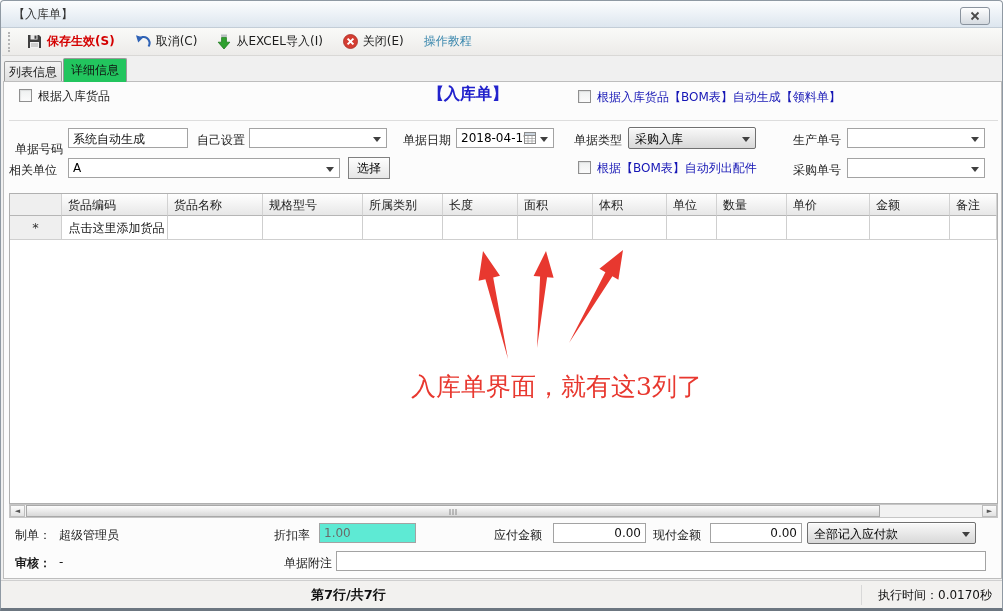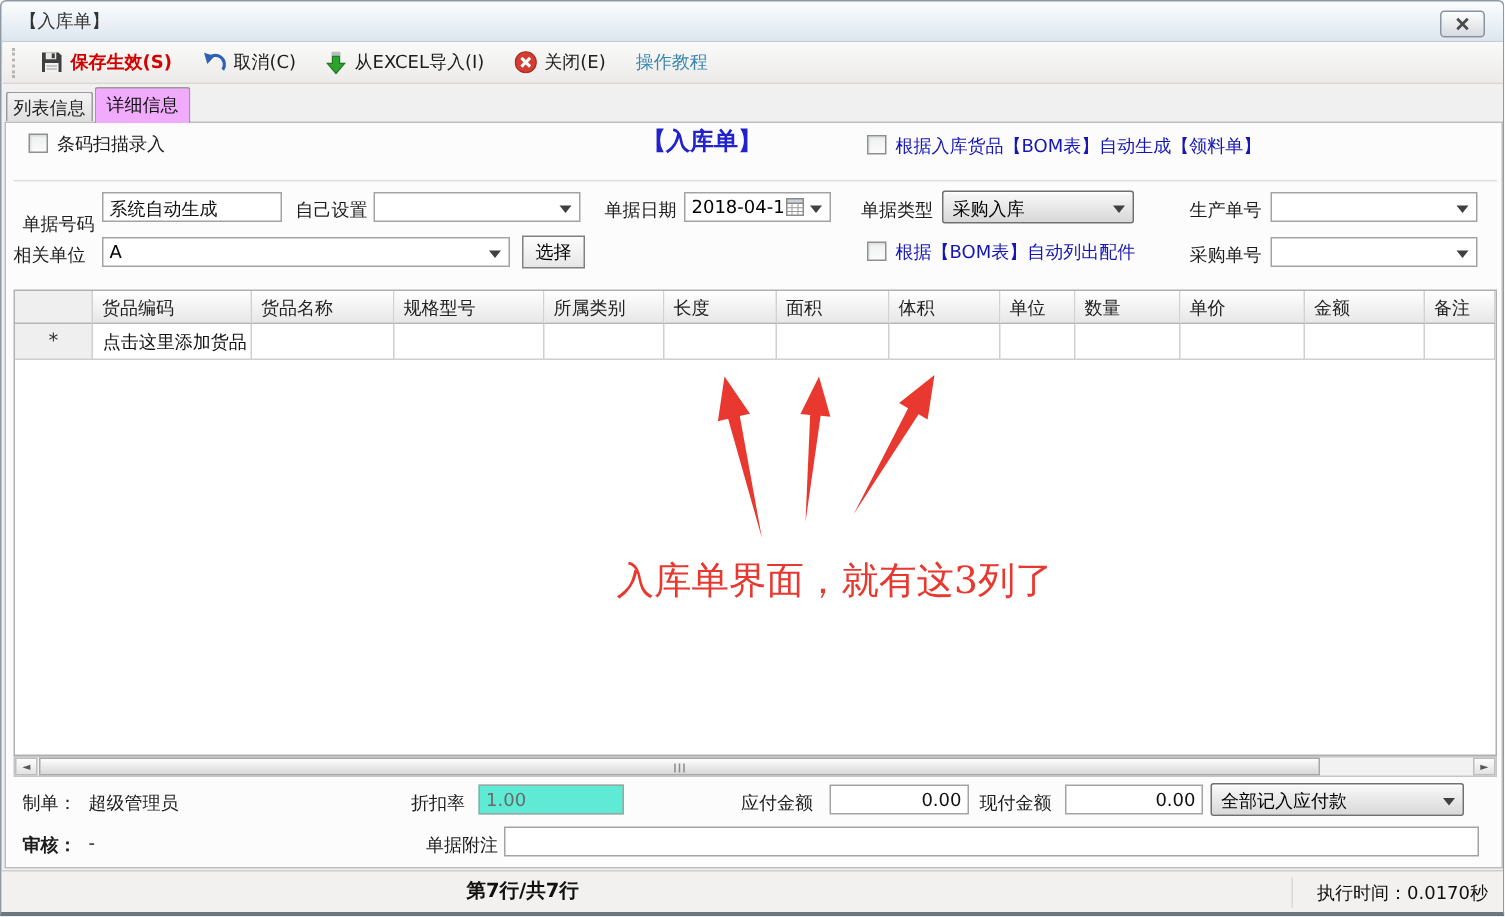--- a/index.html
+++ b/index.html
@@ -26,21 +26,21 @@
   .tbtn { display:flex; align-items:center; gap:5px; font-size:12px; color:#1c1c1c;
     padding:3px 6px; cursor:pointer; white-space:nowrap; }
   .tbtn.red { color:#d40000; font-weight:bold; }
   .tbtn.link { color:#3a87ad; }
   
   .tab { position:absolute; font-size:12px; text-align:center; cursor:pointer;
     border:1px solid #9a9a9a; border-bottom:none; border-radius:2px 2px 0 0; }
   #tab-list { left:3px; top:60px; width:58px; height:20px; line-height:20px;
     background:linear-gradient(#f4f4f4,#dfdfdf); color:#222; }
   #tab-detail { left:62px; top:57px; width:64px; height:24px; line-height:23px;
-    background:#f0abfc; z-index:3; color:#111; }
+    background:#22c55e; z-index:3; color:#111; }
   
   #panel { position:absolute; left:2px; top:80px; width:999px; height:498px;
     background:#fcfcfc; border:1px solid #bdbdbd; z-index:2; }
   .checkbox { position:absolute; width:13px; height:13px; background:linear-gradient(#eef0f0,#fbfbfb);
     border:1px solid #8f8f8f; box-shadow:inset 1px 1px 1px rgba(0,0,0,0.08); cursor:pointer; }
   #center-title { position:absolute; left:427px; top:83px; font-size:16px; font-weight:bold; color:#2222cc; }
   .bluetext { color:#1515b5; }
   #form-divider { position:absolute; left:8px; top:119px; width:989px; height:1px; background:#dddddd; }
   
   .tb { position:absolute; height:20px; background:#ffffff; border:1px solid #a3a3a3;
@@ -143,21 +143,21 @@
       <span>操作教程</span>
     </div>
   </div>
 
   <div class="tab" id="tab-list">列表信息</div>
   <div class="tab" id="tab-detail">详细信息</div>
 
   <div id="panel"></div>
 
   <div class="checkbox" style="left:18px; top:88px; z-index:3;"></div>
-  <div class="label" style="left:37px; top:87px; z-index:3;">条码扫描录入</div>
+  <div class="label" style="left:37px; top:87px; z-index:3;">根据入库货品</div>
   <div id="center-title" style="z-index:3;">【入库单】</div>
   <div class="checkbox" style="left:577px; top:89px; z-index:3;"></div>
   <div class="label bluetext" style="left:596px; top:88px; z-index:3;">根据入库货品【BOM表】自动生成【领料单】</div>
 
   <div id="form-divider" style="z-index:3;"></div>
 
   <div class="label" style="left:14px; top:140px; z-index:3;">单据号码</div>
   <div class="tb" style="left:67px; top:127px; width:120px; z-index:3;">系统自动生成</div>
   <div class="label" style="left:196px; top:131px; z-index:3;">自己设置</div>
   <div class="combo" style="left:248px; top:127px; width:138px; z-index:3;">

